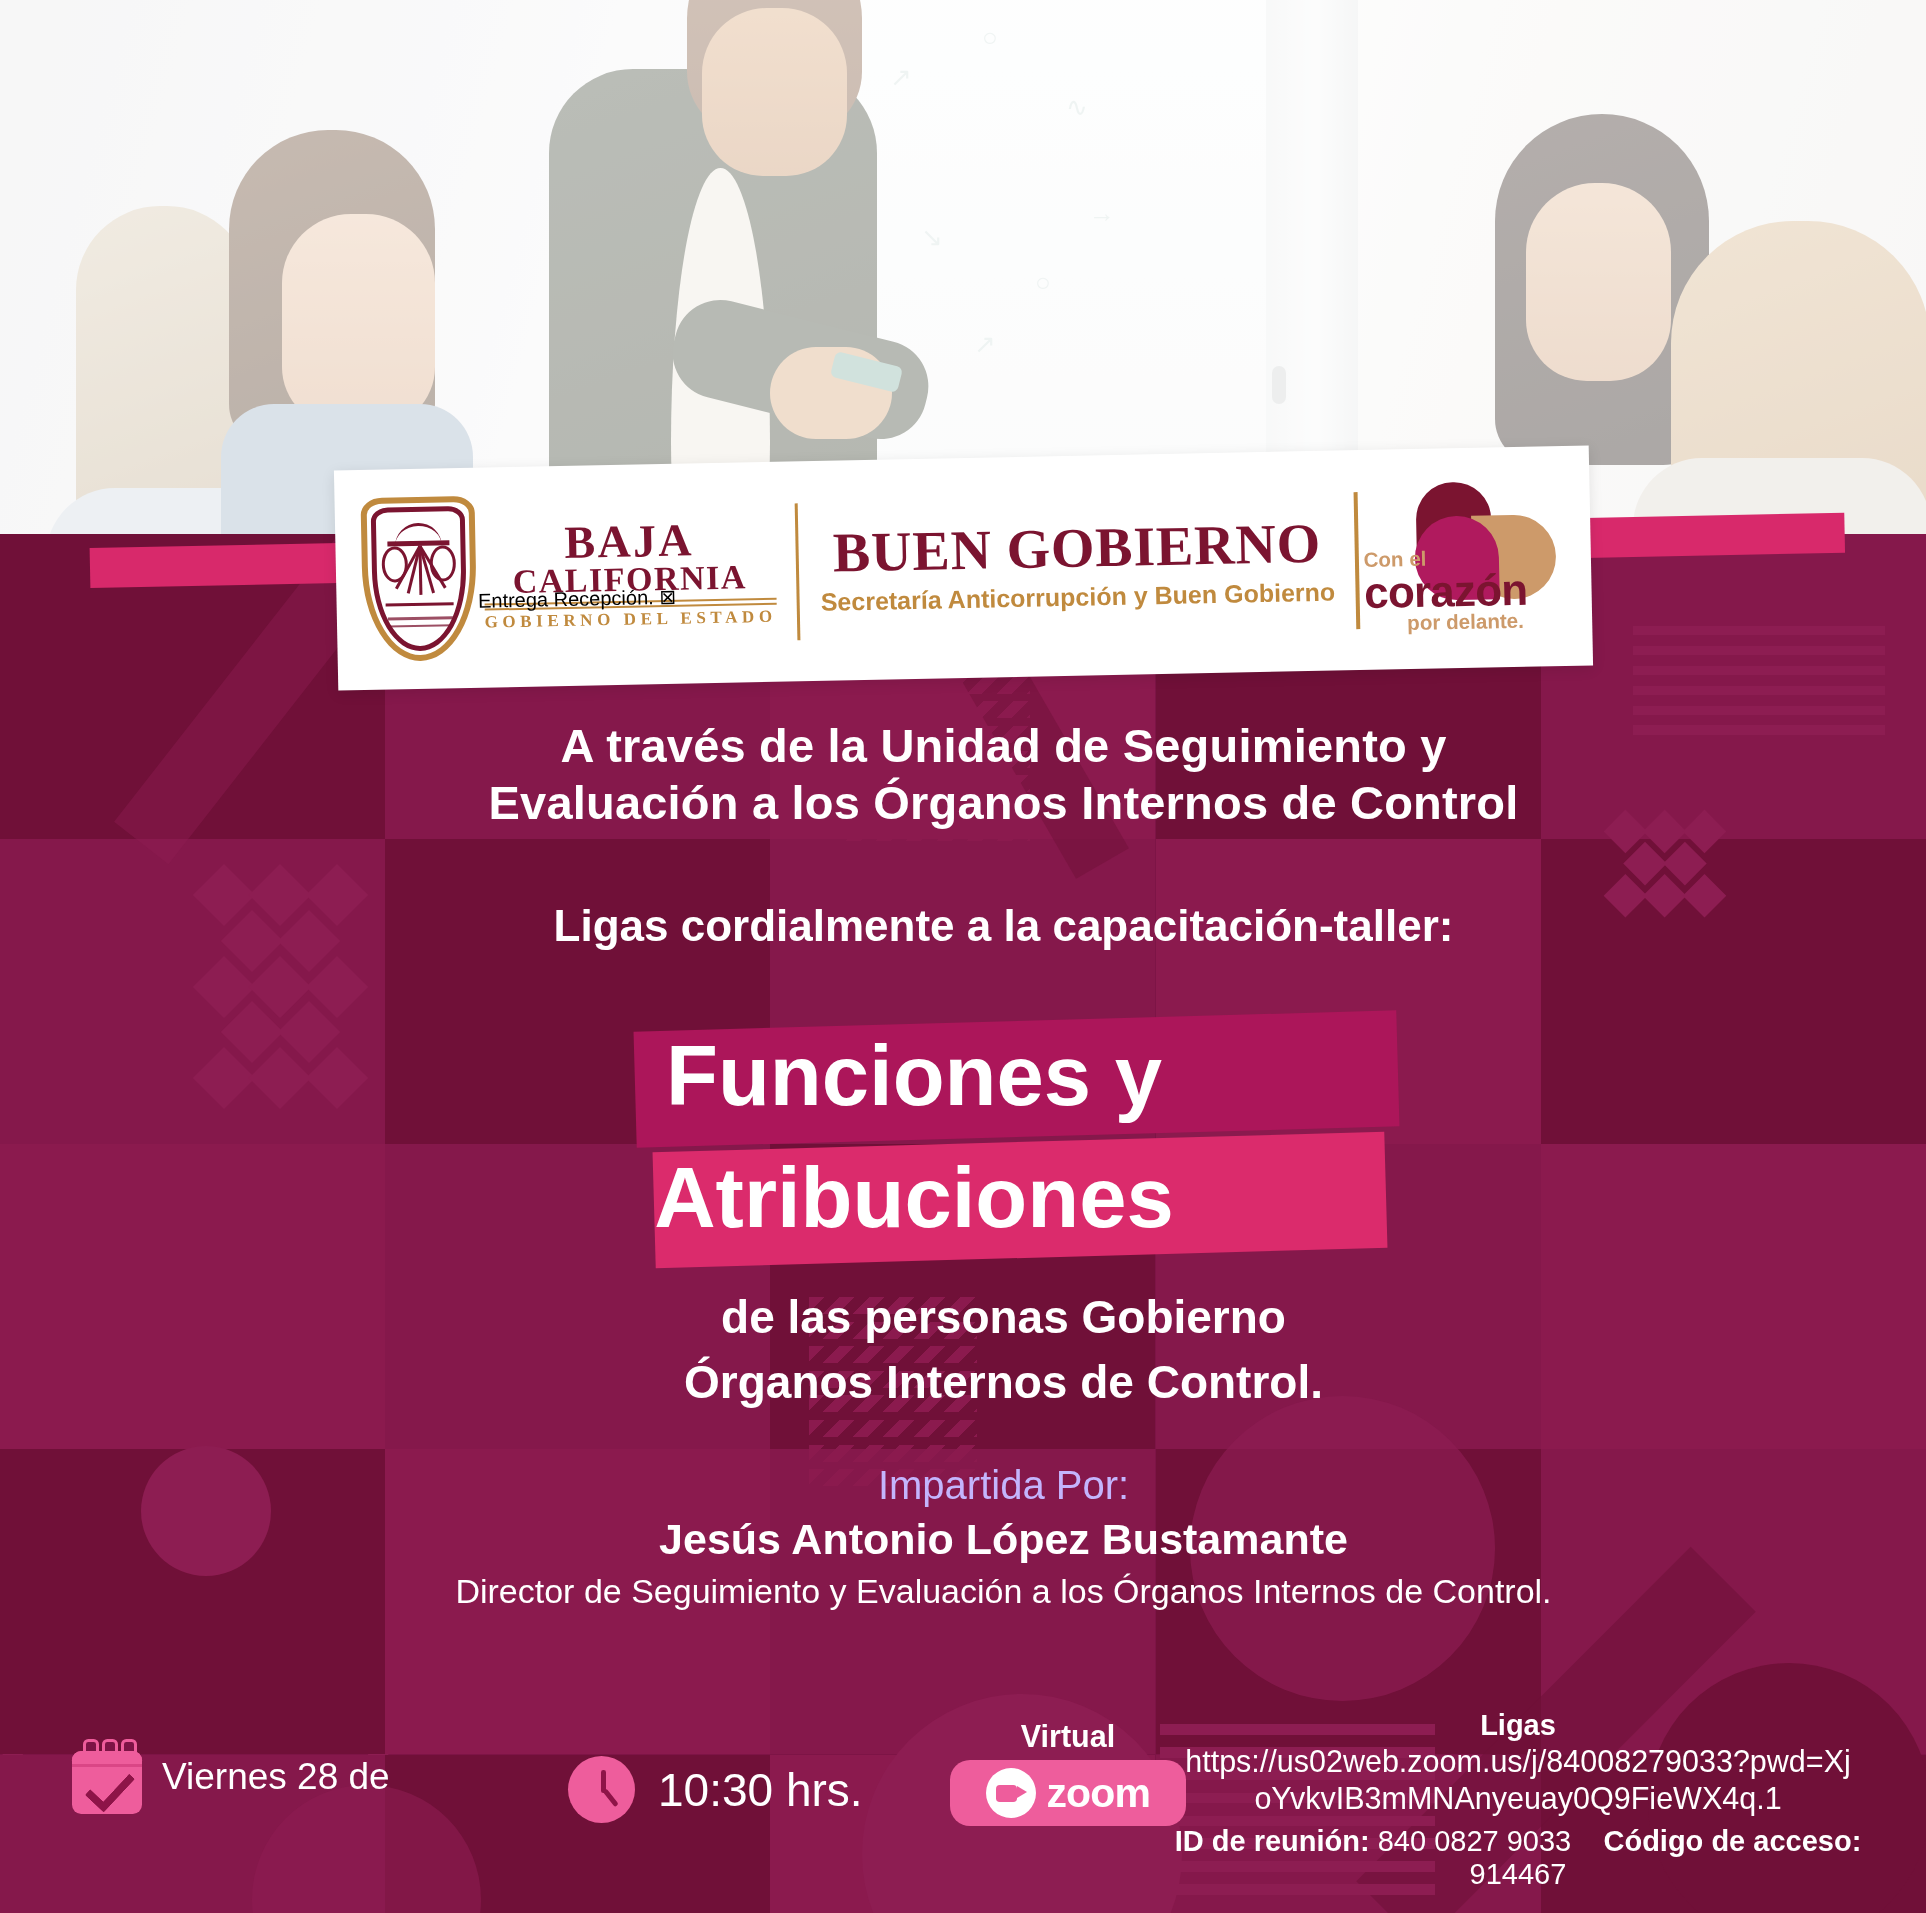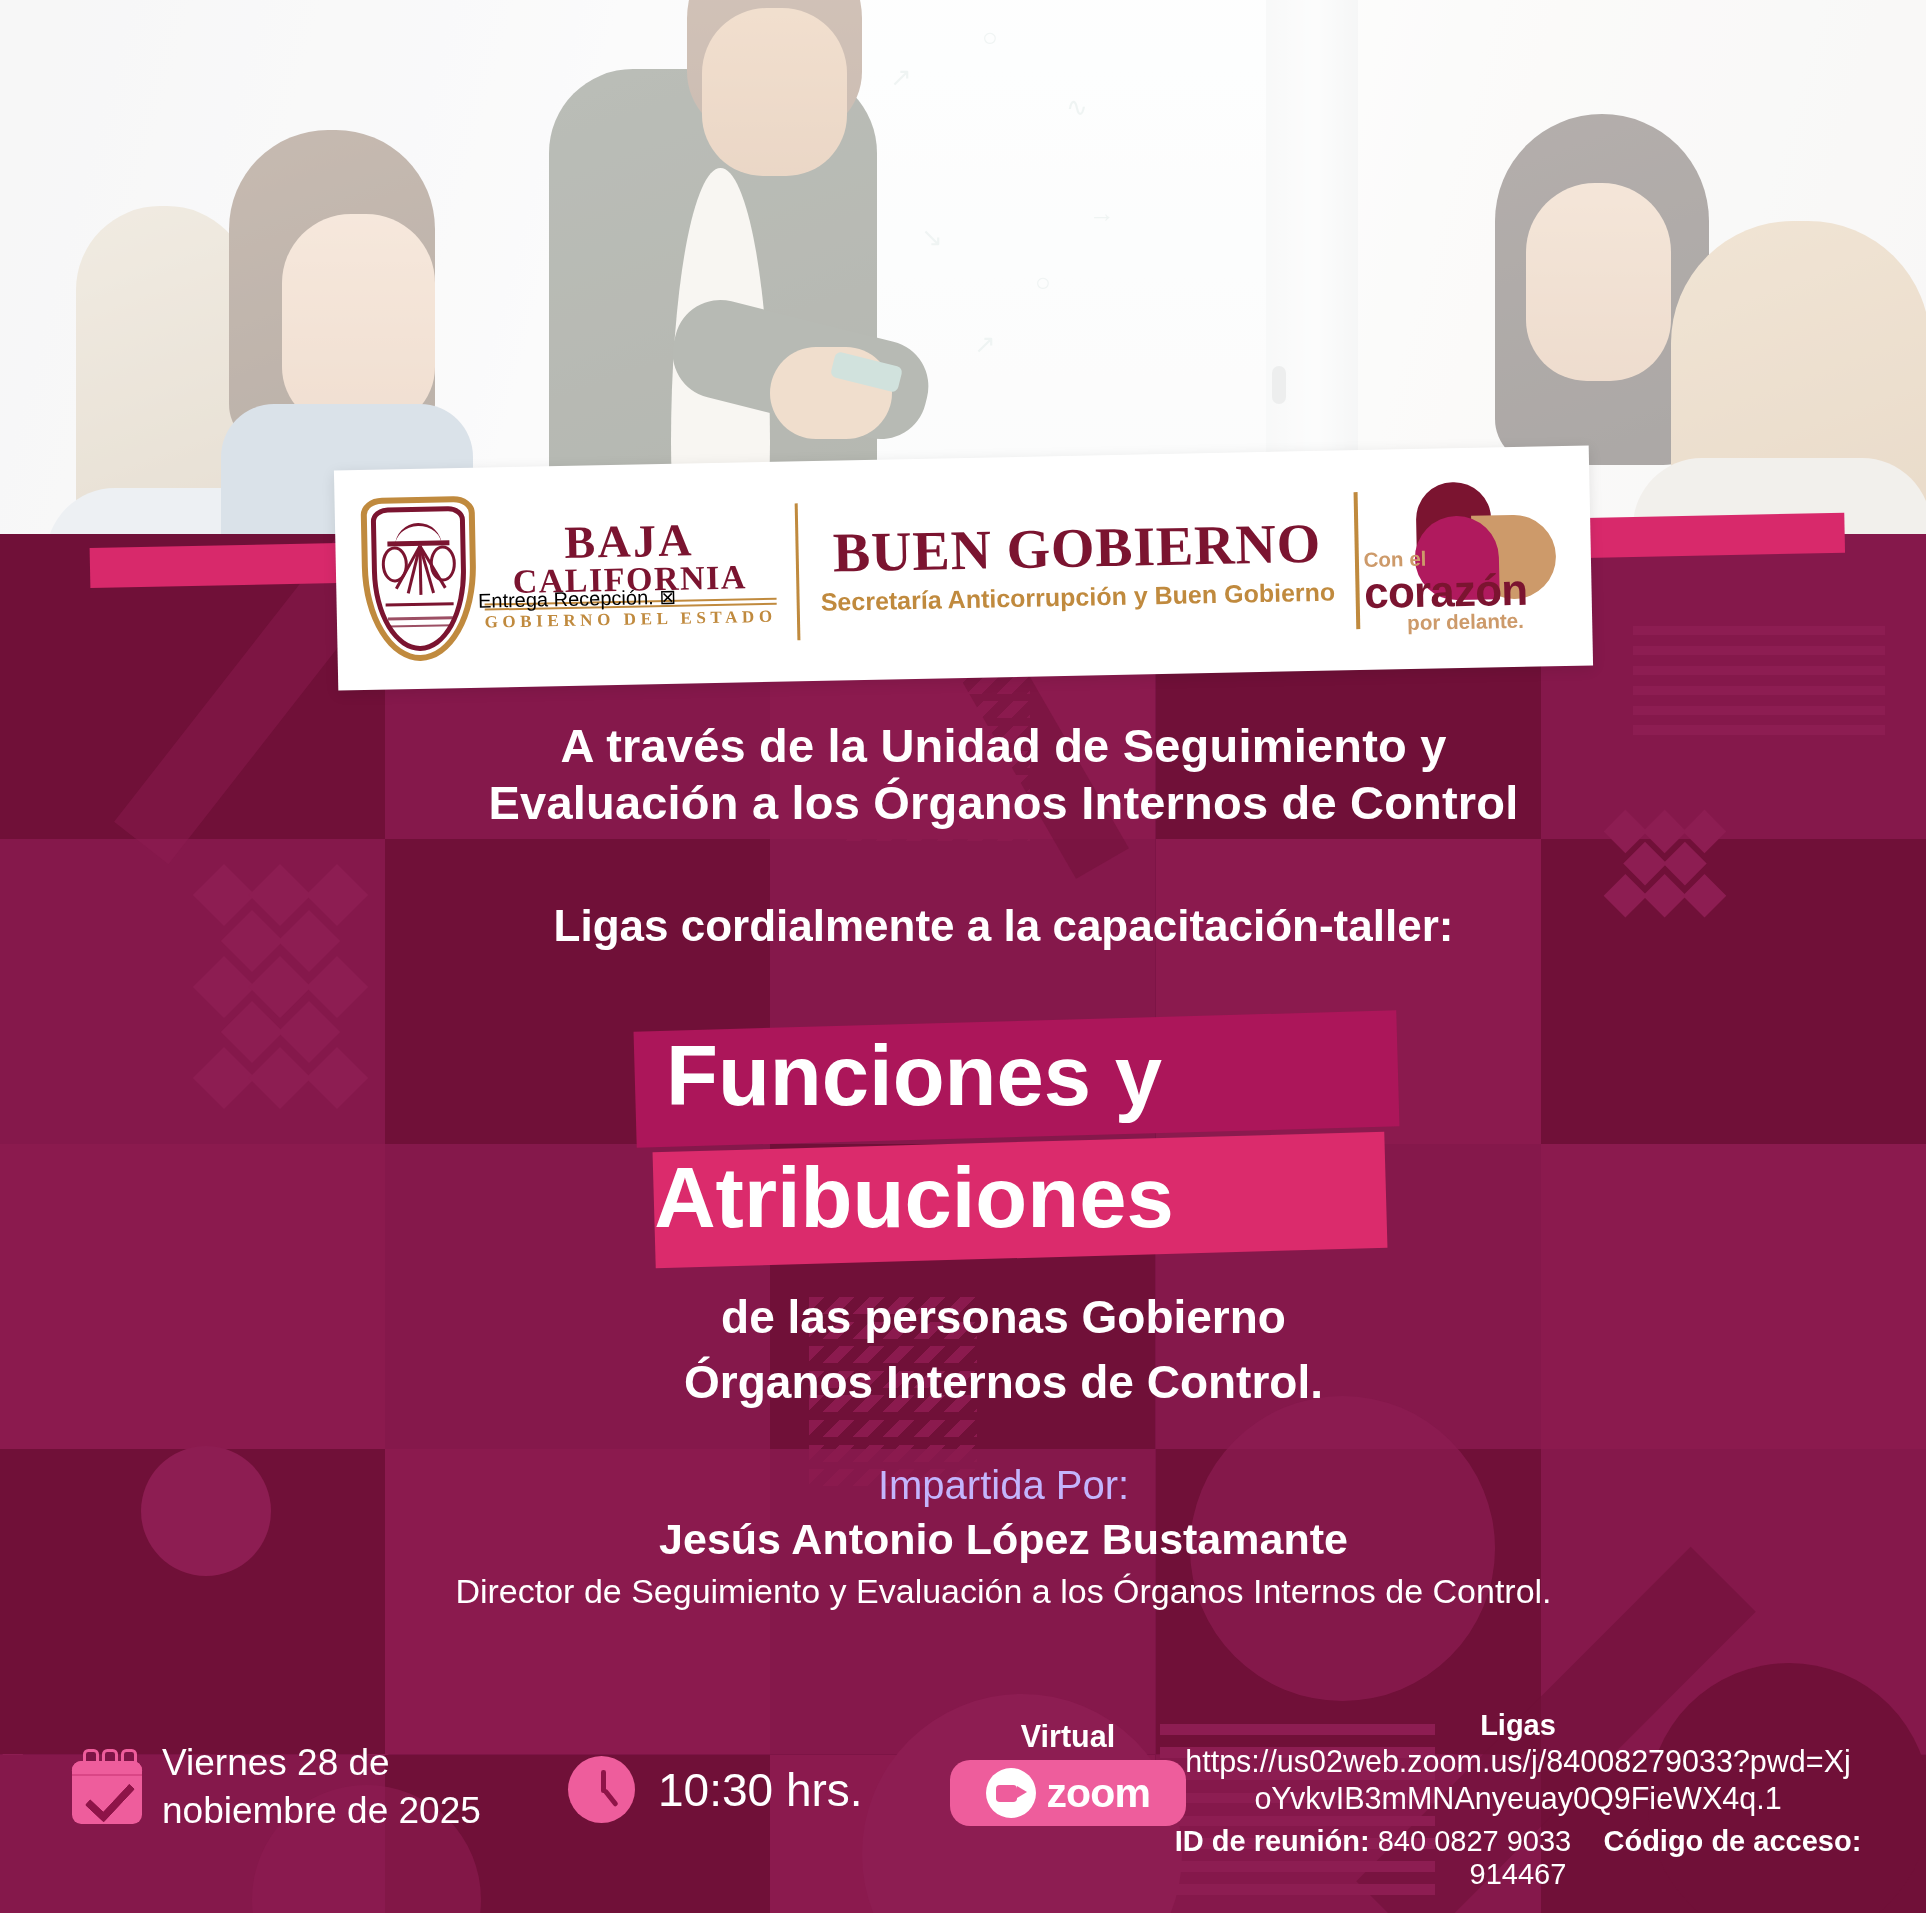--- a/index.html
+++ b/index.html
@@ -424,21 +424,20 @@
         <div class="ring1"></div>
           <div class="ring2"></div>
           <div class="ring3"></div>
         <div class="top"></div>
           <div class="body"></div>
           <div class="line"></div>
           <div class="ck"></div>
       </div>
       <div class="datetxt">
         <div>Viernes 28 de</div>
-        <div>nobiembre de 2025</div>
       </div>
     </div>
 
     <div class="fitem" style="left:568px;top:32px;">
       <div class="clock">
         <div class="h"></div>
           <div class="m"></div>
       </div>
       <div class="timetxt">10:30 hrs.</div>
     </div>

